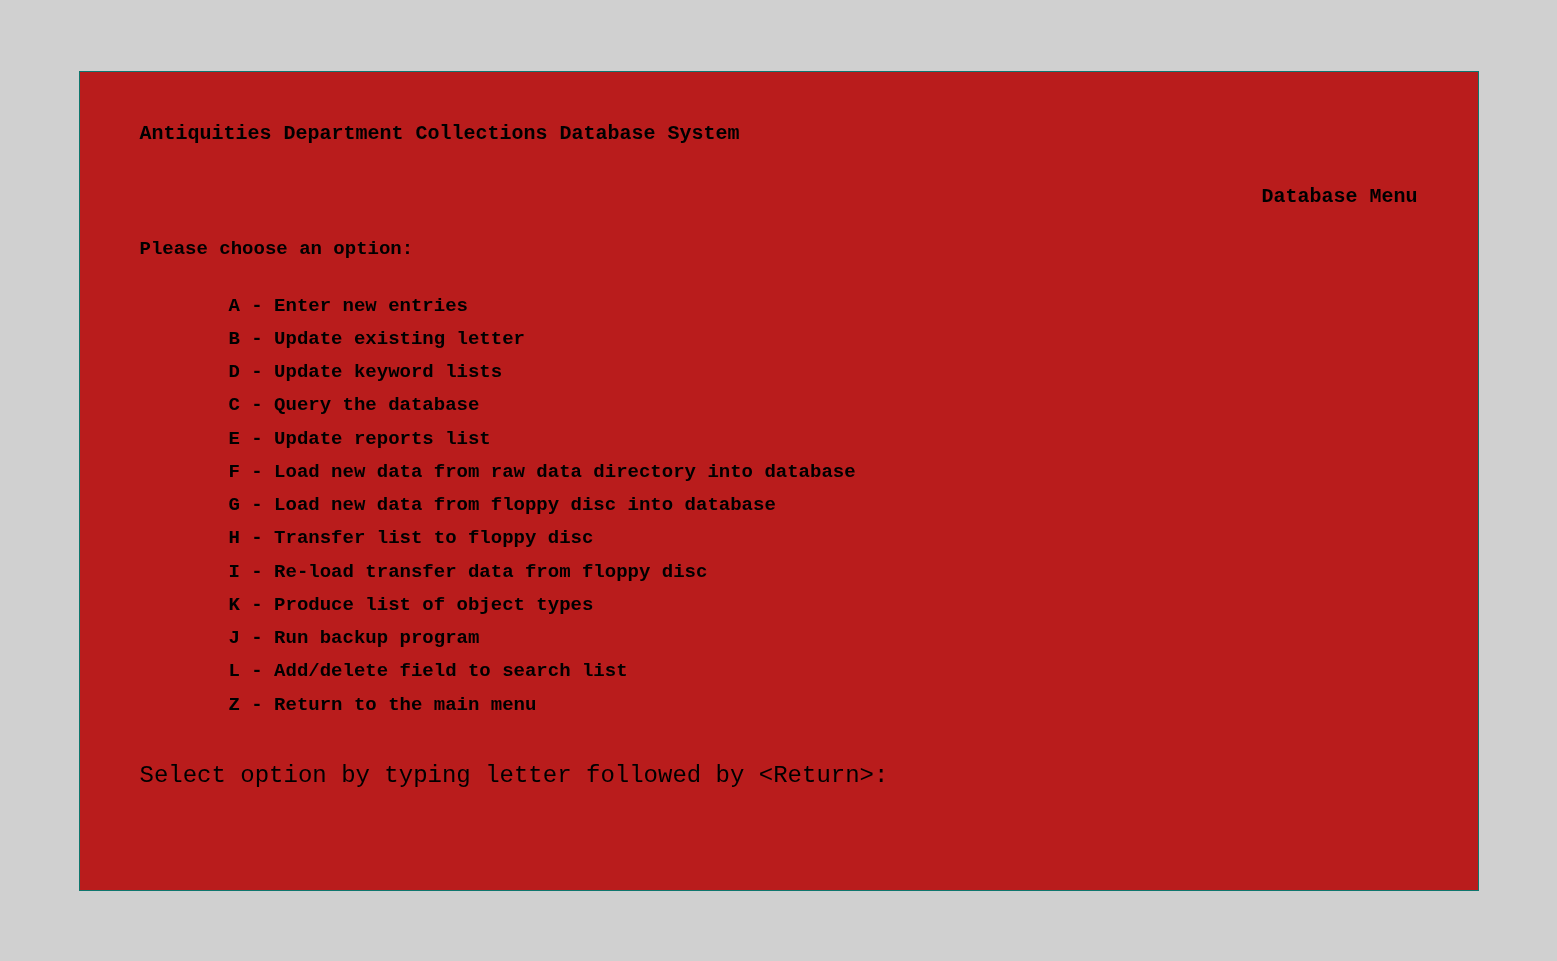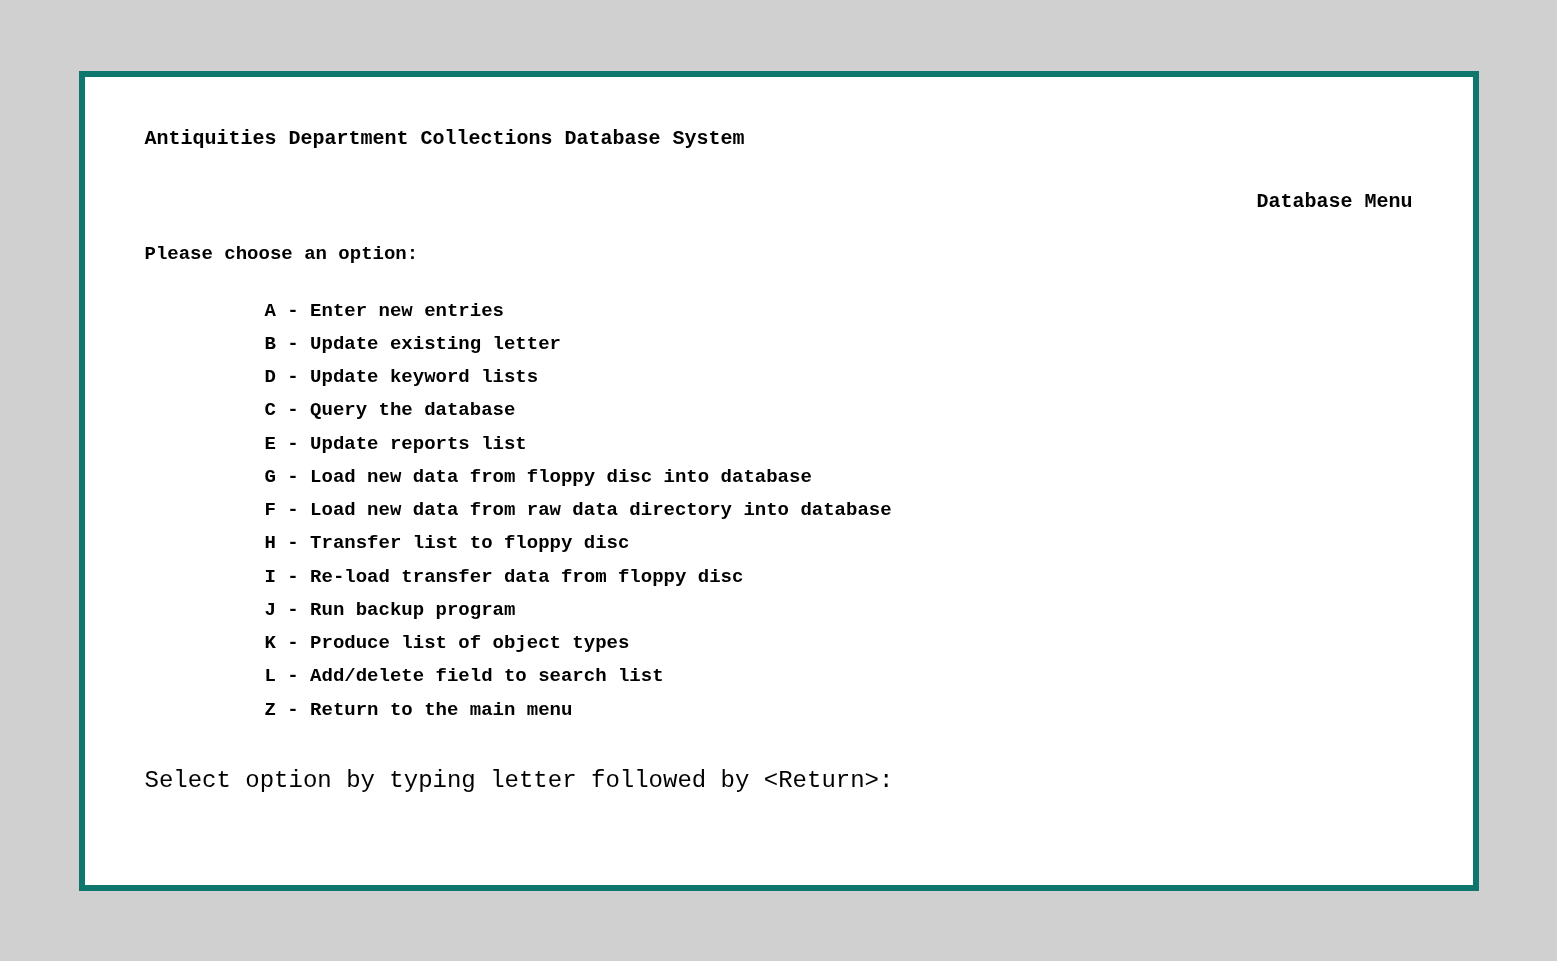--- a/index.html
+++ b/index.html
@@ -12,22 +12,22 @@
       background-color: #d0d0d0;
       display: flex;
       justify-content: center;
       align-items: center;
       width: 1557px;
       height: 961px;
       font-family: 'Courier New', Courier, monospace;
     }
 
     .terminal-window {
-      background-color: #ffffff;
-      border: 6px solid #0f766e;
+      background-color: #b91c1c;
+      border: 1px solid #0f766e;
       width: 1400px;
       min-height: 820px;
       padding: 50px 60px;
     }
 
     .app-title {
       font-size: 20px;
       font-weight: bold;
       color: #000;
       margin-bottom: 40px;
@@ -45,21 +45,21 @@
 
     .prompt {
       font-size: 19px;
       font-weight: bold;
       color: #000;
       margin-bottom: 30px;
       font-family: 'Courier New', Courier, monospace;
     }
 
     .menu-items {
-      margin-left: 120px;
+      margin-left: 89px;
       margin-bottom: 40px;
     }
 
     .menu-item {
       font-size: 19px;
       color: #000;
       line-height: 1.75;
       font-family: 'Courier New', Courier, monospace;
       font-weight: bold;
     }
@@ -78,23 +78,23 @@
 <div class="terminal-window">
   <div class="app-title">Antiquities Department Collections Database System</div>
   <div class="menu-title">Database Menu</div>
   <div class="prompt">Please choose an option:</div>
   <div class="menu-items" id="menu-list">
       <div class="menu-item">A - Enter new entries</div>
       <div class="menu-item">B - Update existing letter</div>
       <div class="menu-item">D - Update keyword lists</div>
       <div class="menu-item">C - Query the database</div>
       <div class="menu-item">E - Update reports list</div>
+      <div class="menu-item">F - Load new data from raw data directory into database</div>
       <div class="menu-item">G - Load new data from floppy disc into database</div>
-      <div class="menu-item">F - Load new data from raw data directory into database</div>
       <div class="menu-item">H - Transfer list to floppy disc</div>
       <div class="menu-item">I - Re-load transfer data from floppy disc</div>
+      <div class="menu-item">K - Produce list of object types</div>
       <div class="menu-item">J - Run backup program</div>
-      <div class="menu-item">K - Produce list of object types</div>
       <div class="menu-item">L - Add/delete field to search list</div>
       <div class="menu-item">Z - Return to the main menu</div>
     </div>
   <div class="footer-prompt">Select option by typing letter followed by &lt;Return&gt;:</div>
 </div>
 
 </body></html>

